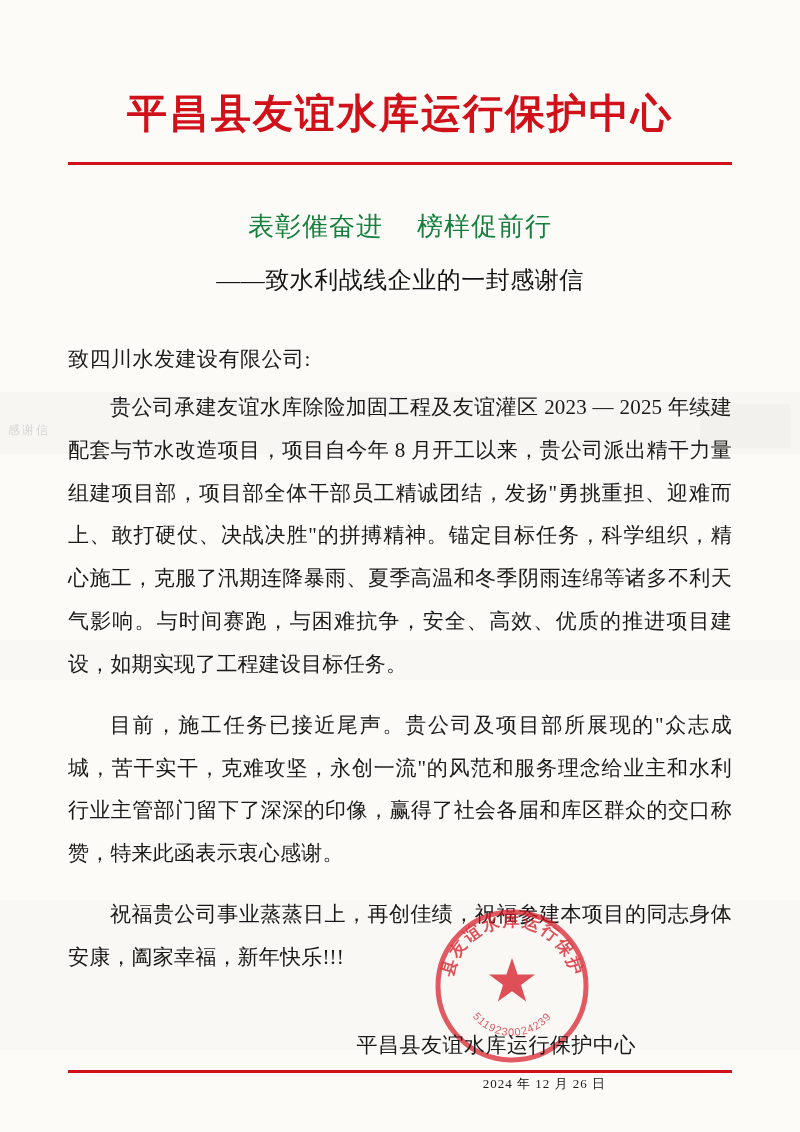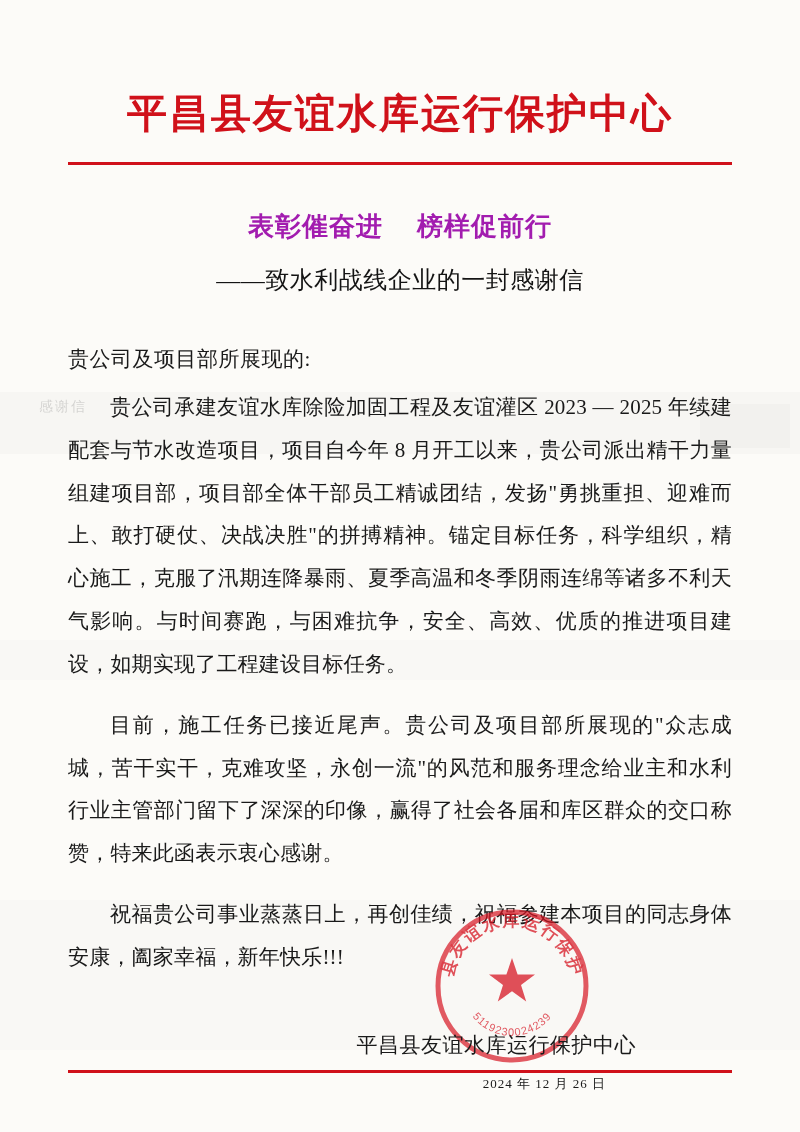--- a/index.html
+++ b/index.html
@@ -31,28 +31,27 @@
     background: rgba(0,0,0,0.018);
     pointer-events: none;
   }
   .scan-band.b1 { top: 392px; height: 62px; }
   .scan-band.b2 { top: 640px; height: 40px; background: rgba(0,0,0,0.012); }
   .scan-band.b3 { top: 900px; height: 150px; background: rgba(0,0,0,0.010); }
 
   .ghost-text {
     position: absolute;
     left: 8px;
-    top: 398px;
+    top: 422px;
     width: 110px;
-    font-size: 14px;
+    font-size: 12px;
     color: rgba(90,90,90,0.22);
     letter-spacing: 2px;
     font-family: "Liberation Sans", sans-serif;
     pointer-events: none;
-    text-align: center;
   }
   .ghost-text2 {
     position: absolute;
     right: 10px;
     top: 404px;
     width: 90px;
     height: 44px;
     background: rgba(0,0,0,0.02);
     pointer-events: none;
   }
@@ -72,25 +71,25 @@
   }
   .letterhead-rule {
     margin: 26px auto 0 auto;
     width: 664px;
     height: 3px;
     background: #d0111a;
   }
 
   .doc-title {
     text-align: center;
-    font-weight: bold;
+    font-weight: normal;
     font-size: 26px;
     letter-spacing: 1px;
     margin-top: 44px;
-    color: #a21caf;
+    color: #15803d;
   }
   .doc-title .gap { display: inline-block; width: 34px; }
 
   .doc-subtitle {
     text-align: center;
     font-size: 24px;
     margin-top: 20px;
     color: #141414;
     letter-spacing: 0.5px;
   }
@@ -171,21 +170,21 @@
     <div class="letterhead-title">平昌县友谊水库运行保护中心</div>
     <div class="letterhead-rule"></div>
   </div>
 
   <div class="doc-title">
     <span>表彰催奋进</span><span class="gap"></span><span>榜样促前行</span>
   </div>
 
   <div class="doc-subtitle">——致水利战线企业的一封感谢信</div>
 
-  <div class="salutation">贵公司及项目部所展现的:</div>
+  <div class="salutation">致四川水发建设有限公司:</div>
 
   <div class="para p1">贵公司承建友谊水库除险加固工程及友谊灌区 2023 — 2025 年续建配套与节水改造项目，项目自今年 8 月开工以来，贵公司派出精干力量组建项目部，项目部全体干部员工精诚团结，发扬"勇挑重担、迎难而上、敢打硬仗、决战决胜"的拼搏精神。锚定目标任务，科学组织，精心施工，克服了汛期连降暴雨、夏季高温和冬季阴雨连绵等诸多不利天气影响。与时间赛跑，与困难抗争，安全、高效、优质的推进项目建设，如期实现了工程建设目标任务。</div>
   <div class="para p2">目前，施工任务已接近尾声。贵公司及项目部所展现的"众志成城，苦干实干，克难攻坚，永创一流"的风范和服务理念给业主和水利行业主管部门留下了深深的印像，赢得了社会各届和库区群众的交口称赞，特来此函表示衷心感谢。</div>
   <div class="para p3">祝福贵公司事业蒸蒸日上，再创佳绩，祝福参建本项目的同志身体安康，阖家幸福，新年快乐!!!</div>
 
   <div class="signature">
     <div class="sign-org">平昌县友谊水库运行保护中心</div>
     <div class="sign-date">2024 年 12 月 26 日</div>
   </div>
 

